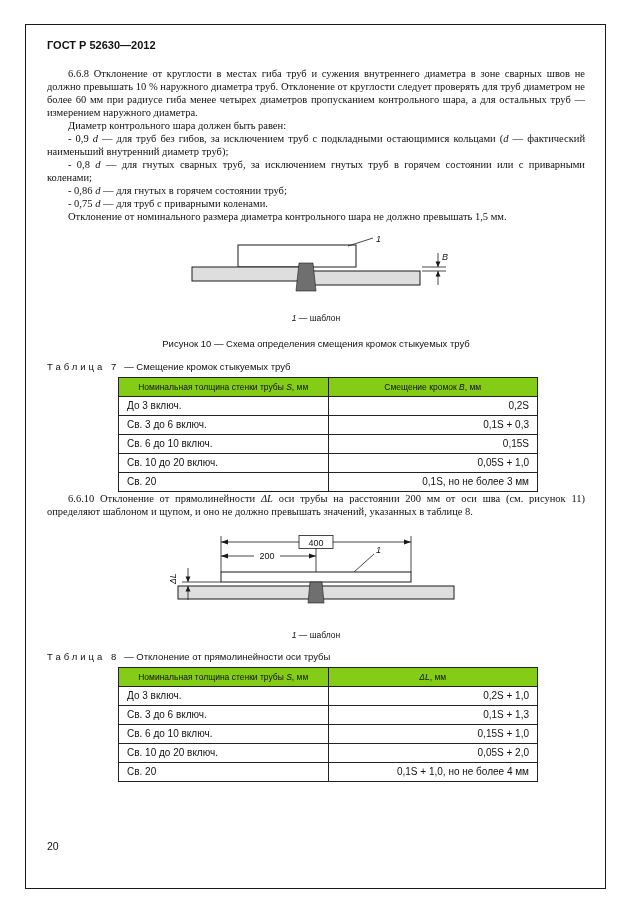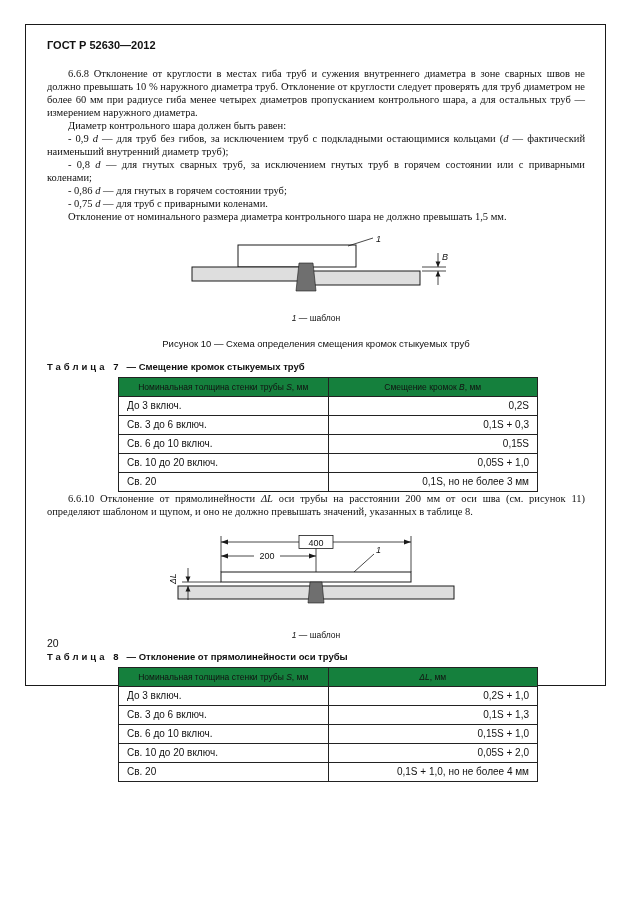--- a/index.html
+++ b/index.html
@@ -6,41 +6,41 @@
   html, body { margin: 0; padding: 0; }
   body {
     width: 630px; height: 913px;
     background: #ffffff;
     font-family: "Liberation Sans", "DejaVu Sans", sans-serif;
     color: #111111;
     position: relative;
   }
   .frame {
     position: absolute; left: 25px; top: 24px;
-    width: 581px; height: 662px;
+    width: 581px; height: 865px;
     border: 1px solid #1a1a1a;
   }
   .content {
     padding: 14px 20px 0 21px;
     font-size: 10.5px; line-height: 13px;
     text-align: justify;
   }
   .doc-header { font-weight: bold; font-size: 11px; margin: 0 0 15px 0; text-align: left; text-indent: 0; }
   .para { margin: 0; text-indent: 21px; font-family: Liberation Serif, serif; }
   .mt10 { }
   .var { font-style: italic; }
   .figure { text-align: center; margin: 10px 0 2px 0; text-indent: 0; }
   .fig-legend { text-align: center; font-size: 8.5px; margin: 1px 0 4px 0; text-indent: 0; }
   .fig-caption { text-align: center; font-size: 9.5px; margin: 12px 0 10px 0; text-indent: 0; }
-  .tbl-title { font-size: 9.5px; margin: 8px 0 4px 0; text-align: left; text-indent: 0; font-weight: bold; }
+  .tbl-title { font-size: 9.5px; margin: 8px 0 4px 0; text-align: left; text-indent: 0; }
   .tbl-label { letter-spacing: 3px; margin-right: 5px; }
   .gost-table { border-collapse: collapse; width: 420px; margin-left: 71px; table-layout: fixed; }
   .gost-table th {
     border: 1px solid #222; font-weight: normal; font-size: 8.5px;
-    padding: 4px 6px; text-align: center; line-height: 10px; background: #15803d;
+    padding: 4px 6px; text-align: center; line-height: 10px; background: #84cc16;
   }
   .gost-table td {
     border: 1px solid #222; font-size: 10px; line-height: 12px;
     padding: 3px 8px; height: 19px; margin-left: 19px;
   }
   .gost-table td.c { text-align: right; }
   .gost-table td.l { text-align: left; }
   .page-number { position: absolute; left: 21px; bottom: 36px; font-size: 10.5px; }
   svg text { fill: #111; font-family: "Liberation Sans", sans-serif; }
 </style>

